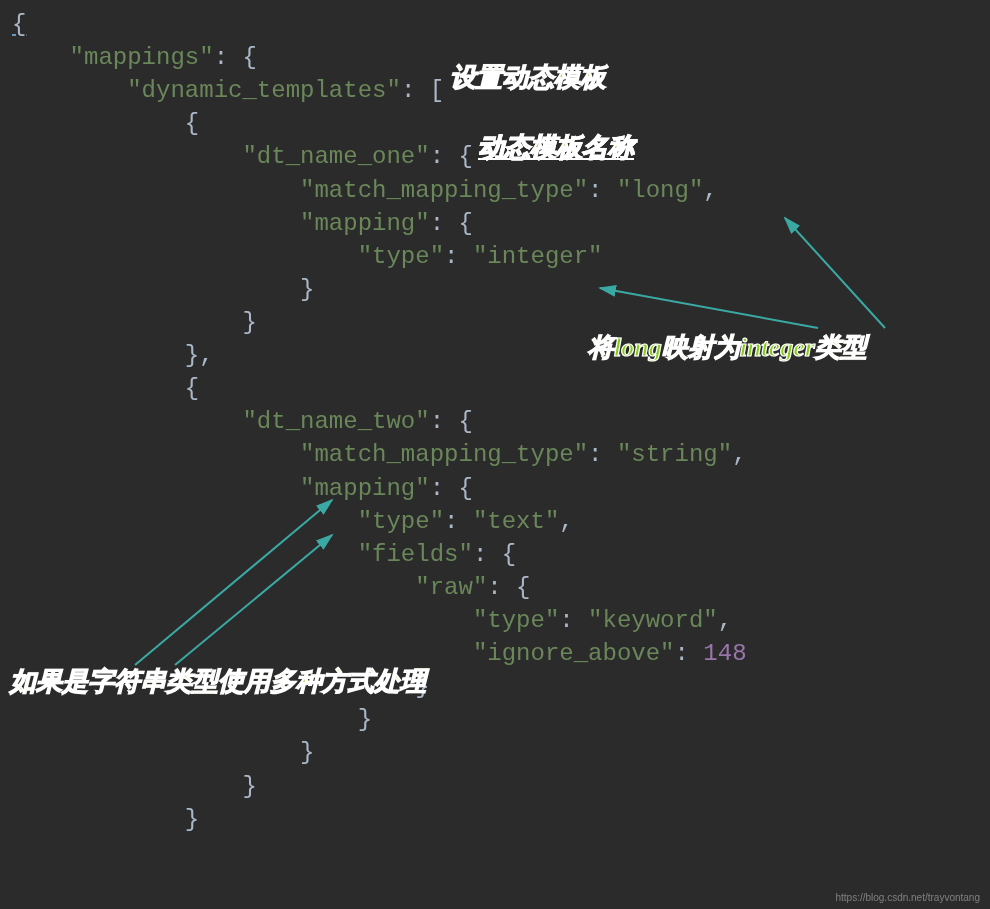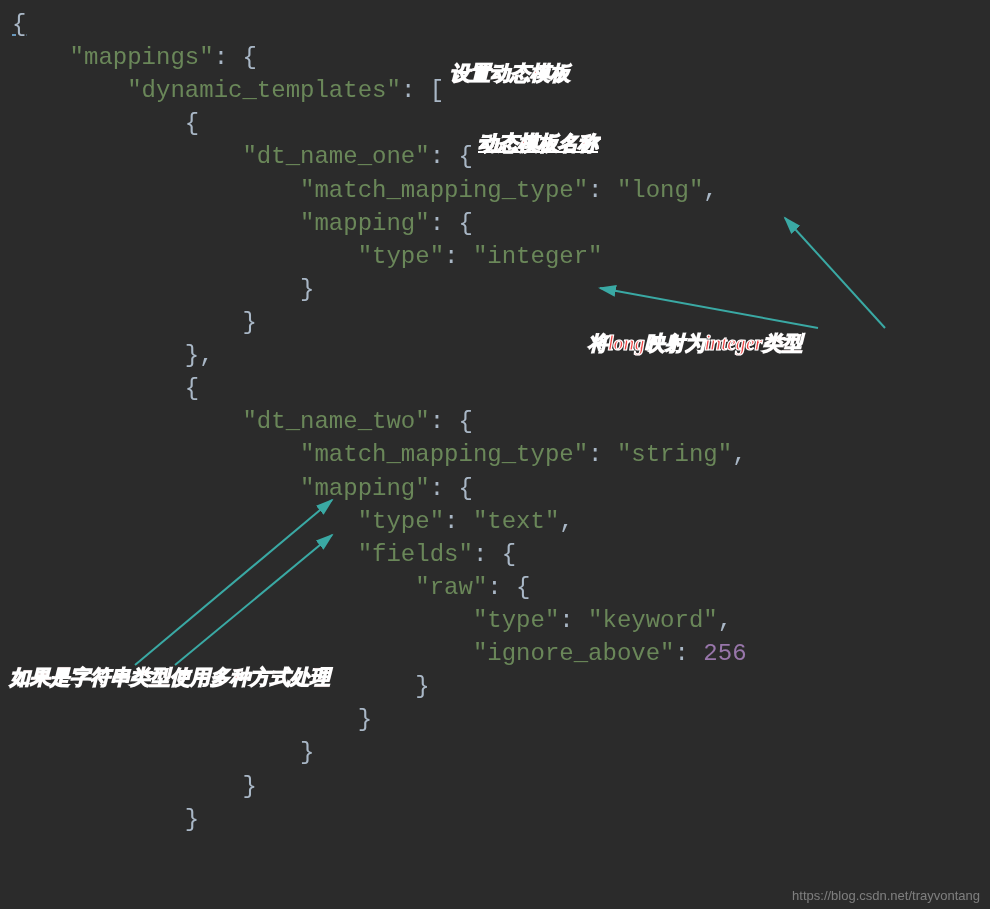--- a/index.html
+++ b/index.html
@@ -19,38 +19,38 @@
     font-family: inherit;
     white-space: pre;
   }
   .str { color: #6a8759; }
   .num { color: #9876aa; }
   .annotation {
     position: absolute;
     font-family: "KaiTi", "STKaiti", serif;
     font-style: italic;
     font-weight: bold;
-    font-size: 20px;
-    color: #ef4444;
+    font-size: 26px;
+    color: #84cc16;
     -webkit-text-stroke: 1.2px #fff;
     text-stroke: 1.2px #fff;
     white-space: nowrap;
     text-shadow: 0 0 1px #fff;
   }
   #ann1 { top: 60px; left: 450px; }
   #ann2 { top: 130px; left: 478px; text-decoration: underline; }
   #ann3 { top: 330px; left: 588px; }
   #ann4 { top: 664px; left: 10px; }
   .watermark {
     position: absolute;
     right: 10px;
     bottom: 6px;
     color: #d0d0d0;
     opacity: 0.5;
-    font-size: 13px;
+    font-size: 10px;
     font-family: Arial, sans-serif;
   }
   svg.arrows {
     position: absolute;
     top: 0; left: 0;
     width: 990px; height: 909px;
     pointer-events: none;
   }
   .underline {
     text-decoration: underline;
@@ -74,21 +74,21 @@
                 }
             },
             {
                 <span class="str">"dt_name_two"</span>: {
                     <span class="str">"match_mapping_type"</span>: <span class="str">"string"</span>,
                     <span class="str">"mapping"</span>: {
                         <span class="str">"type"</span>: <span class="str">"text"</span>,
                         <span class="str">"fields"</span>: {
                             <span class="str">"raw"</span>: {
                                 <span class="str">"type"</span>: <span class="str">"keyword"</span>,
-                                <span class="str">"ignore_above"</span>: <span class="num">256</span>
+                                <span class="str">"ignore_above"</span>: <span class="num">148</span>
                             }
                         }
                     }
                 }
             }</pre>
 
 <div id="ann1" class="annotation">设置动态模板</div>
 <div id="ann2" class="annotation">动态模板名称</div>
 <div id="ann3" class="annotation">将long映射为integer类型</div>
 <div id="ann4" class="annotation">如果是字符串类型使用多种方式处理</div>

